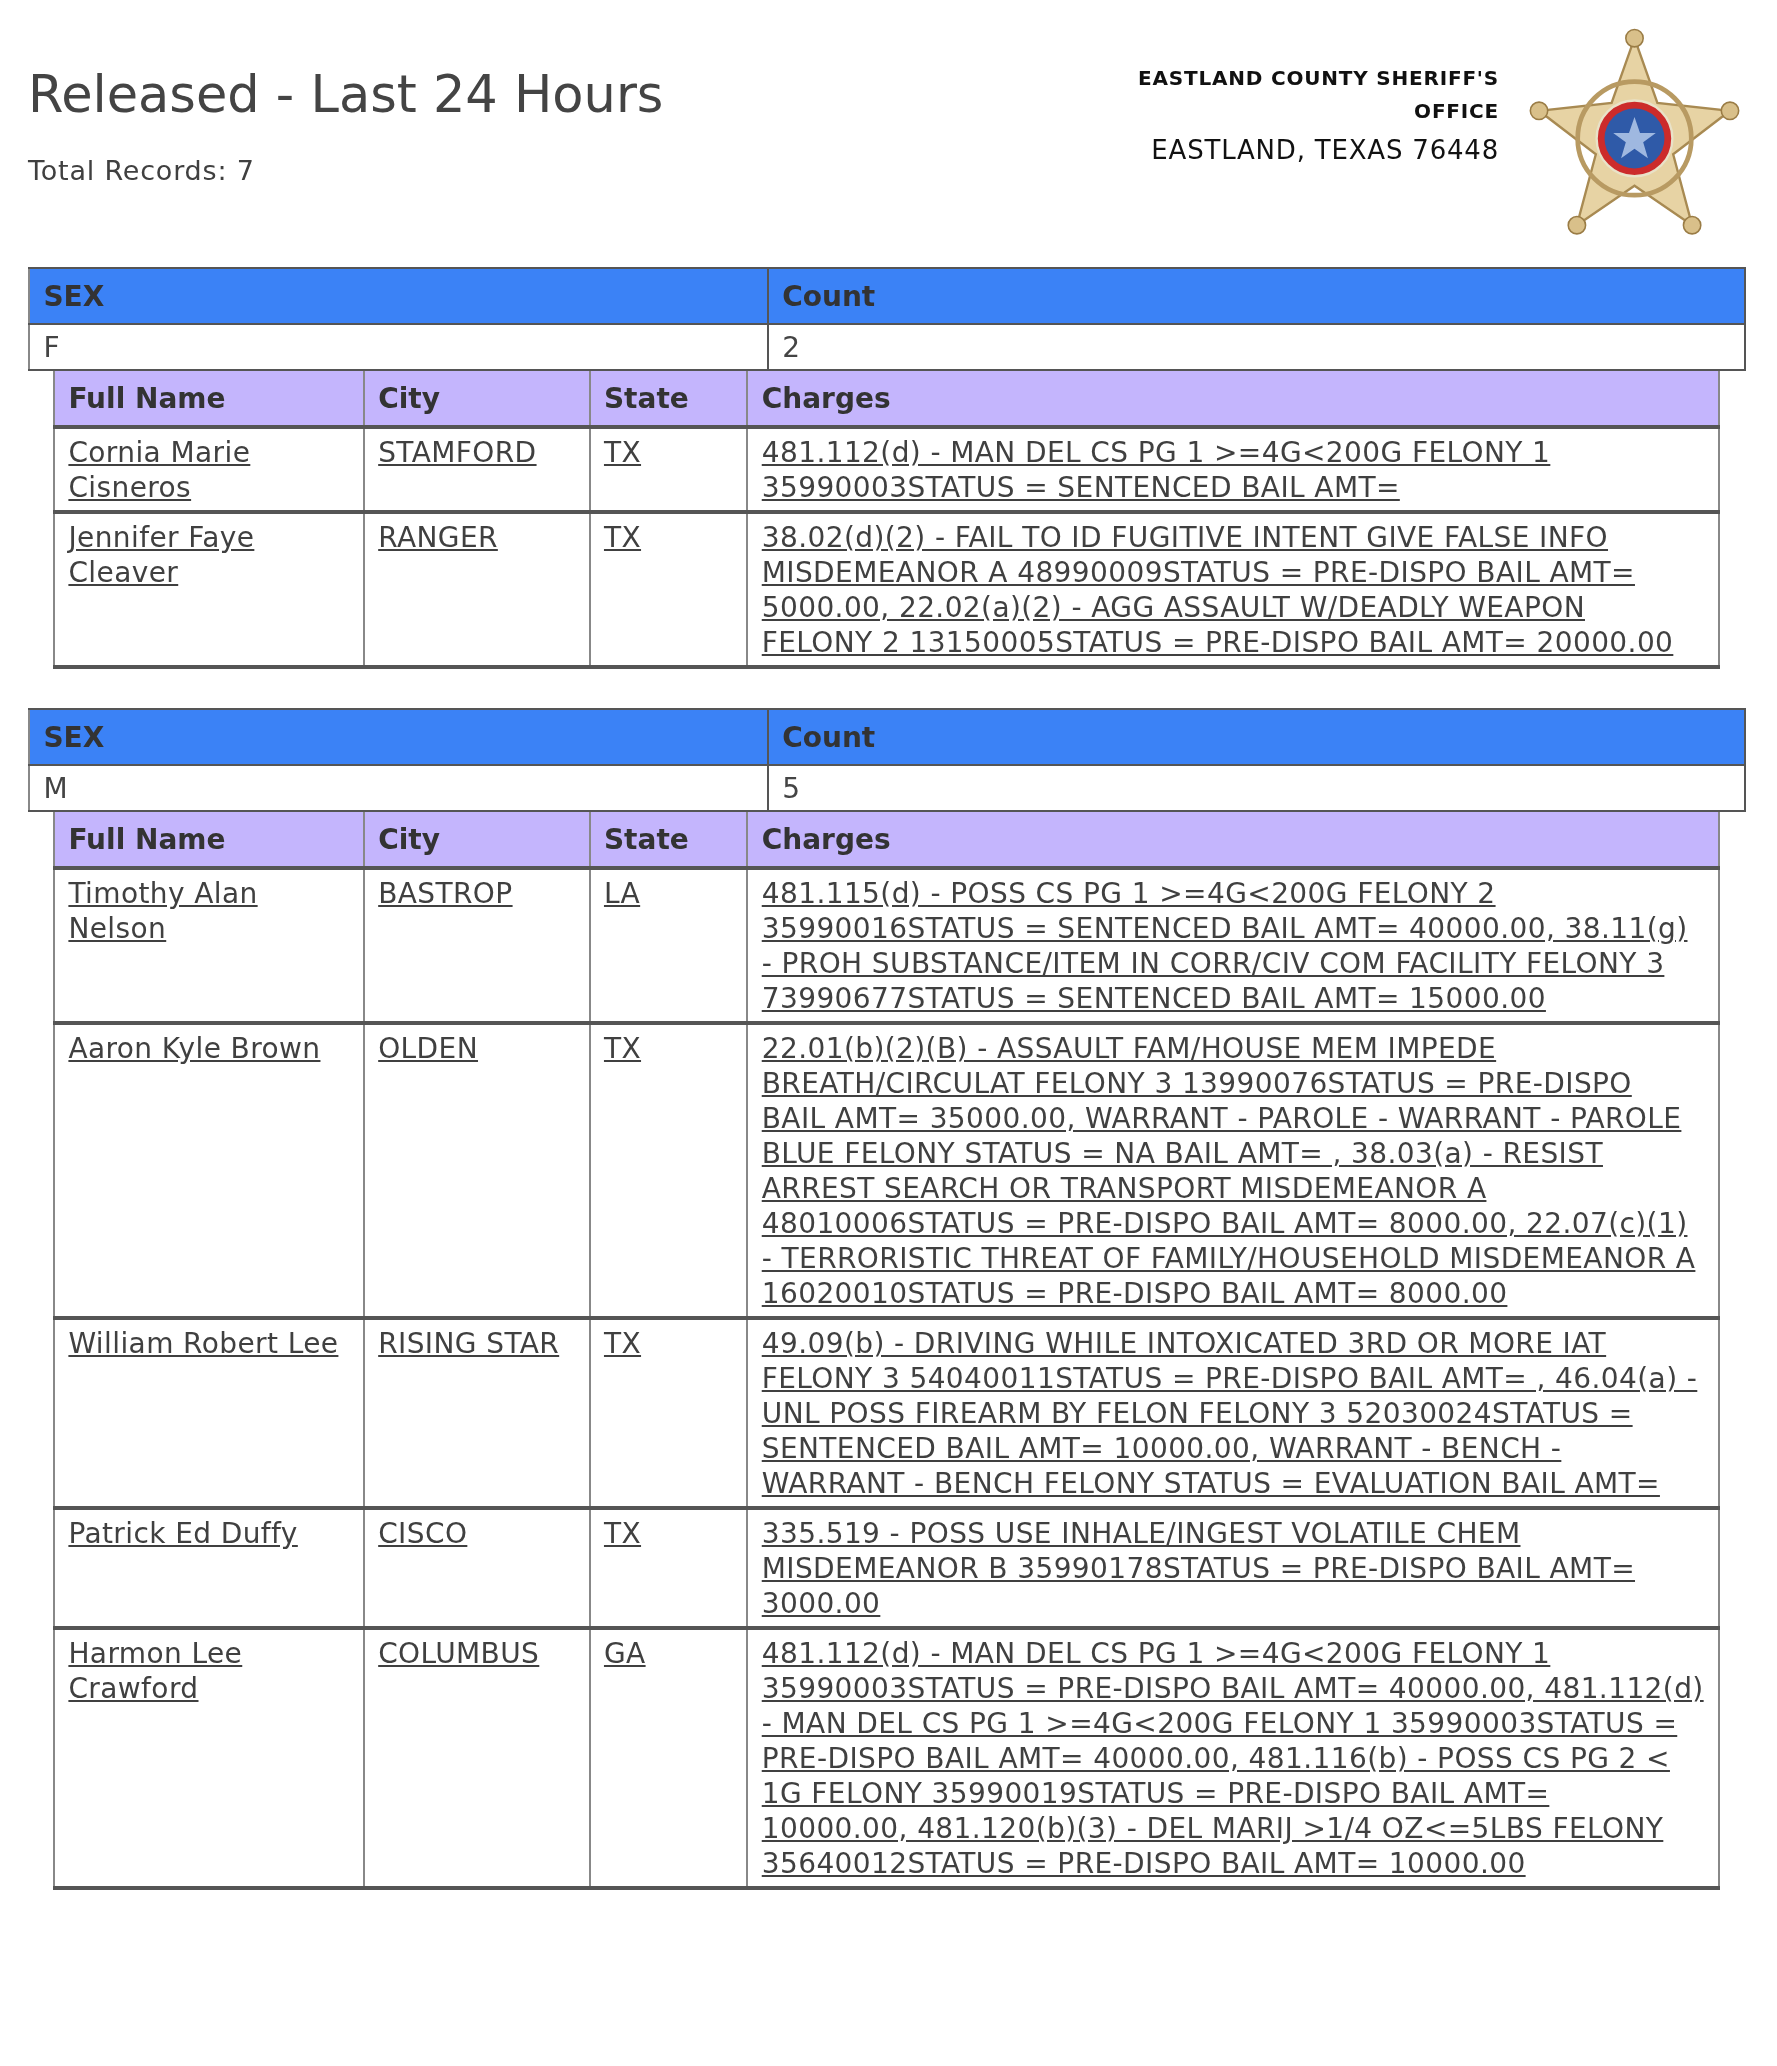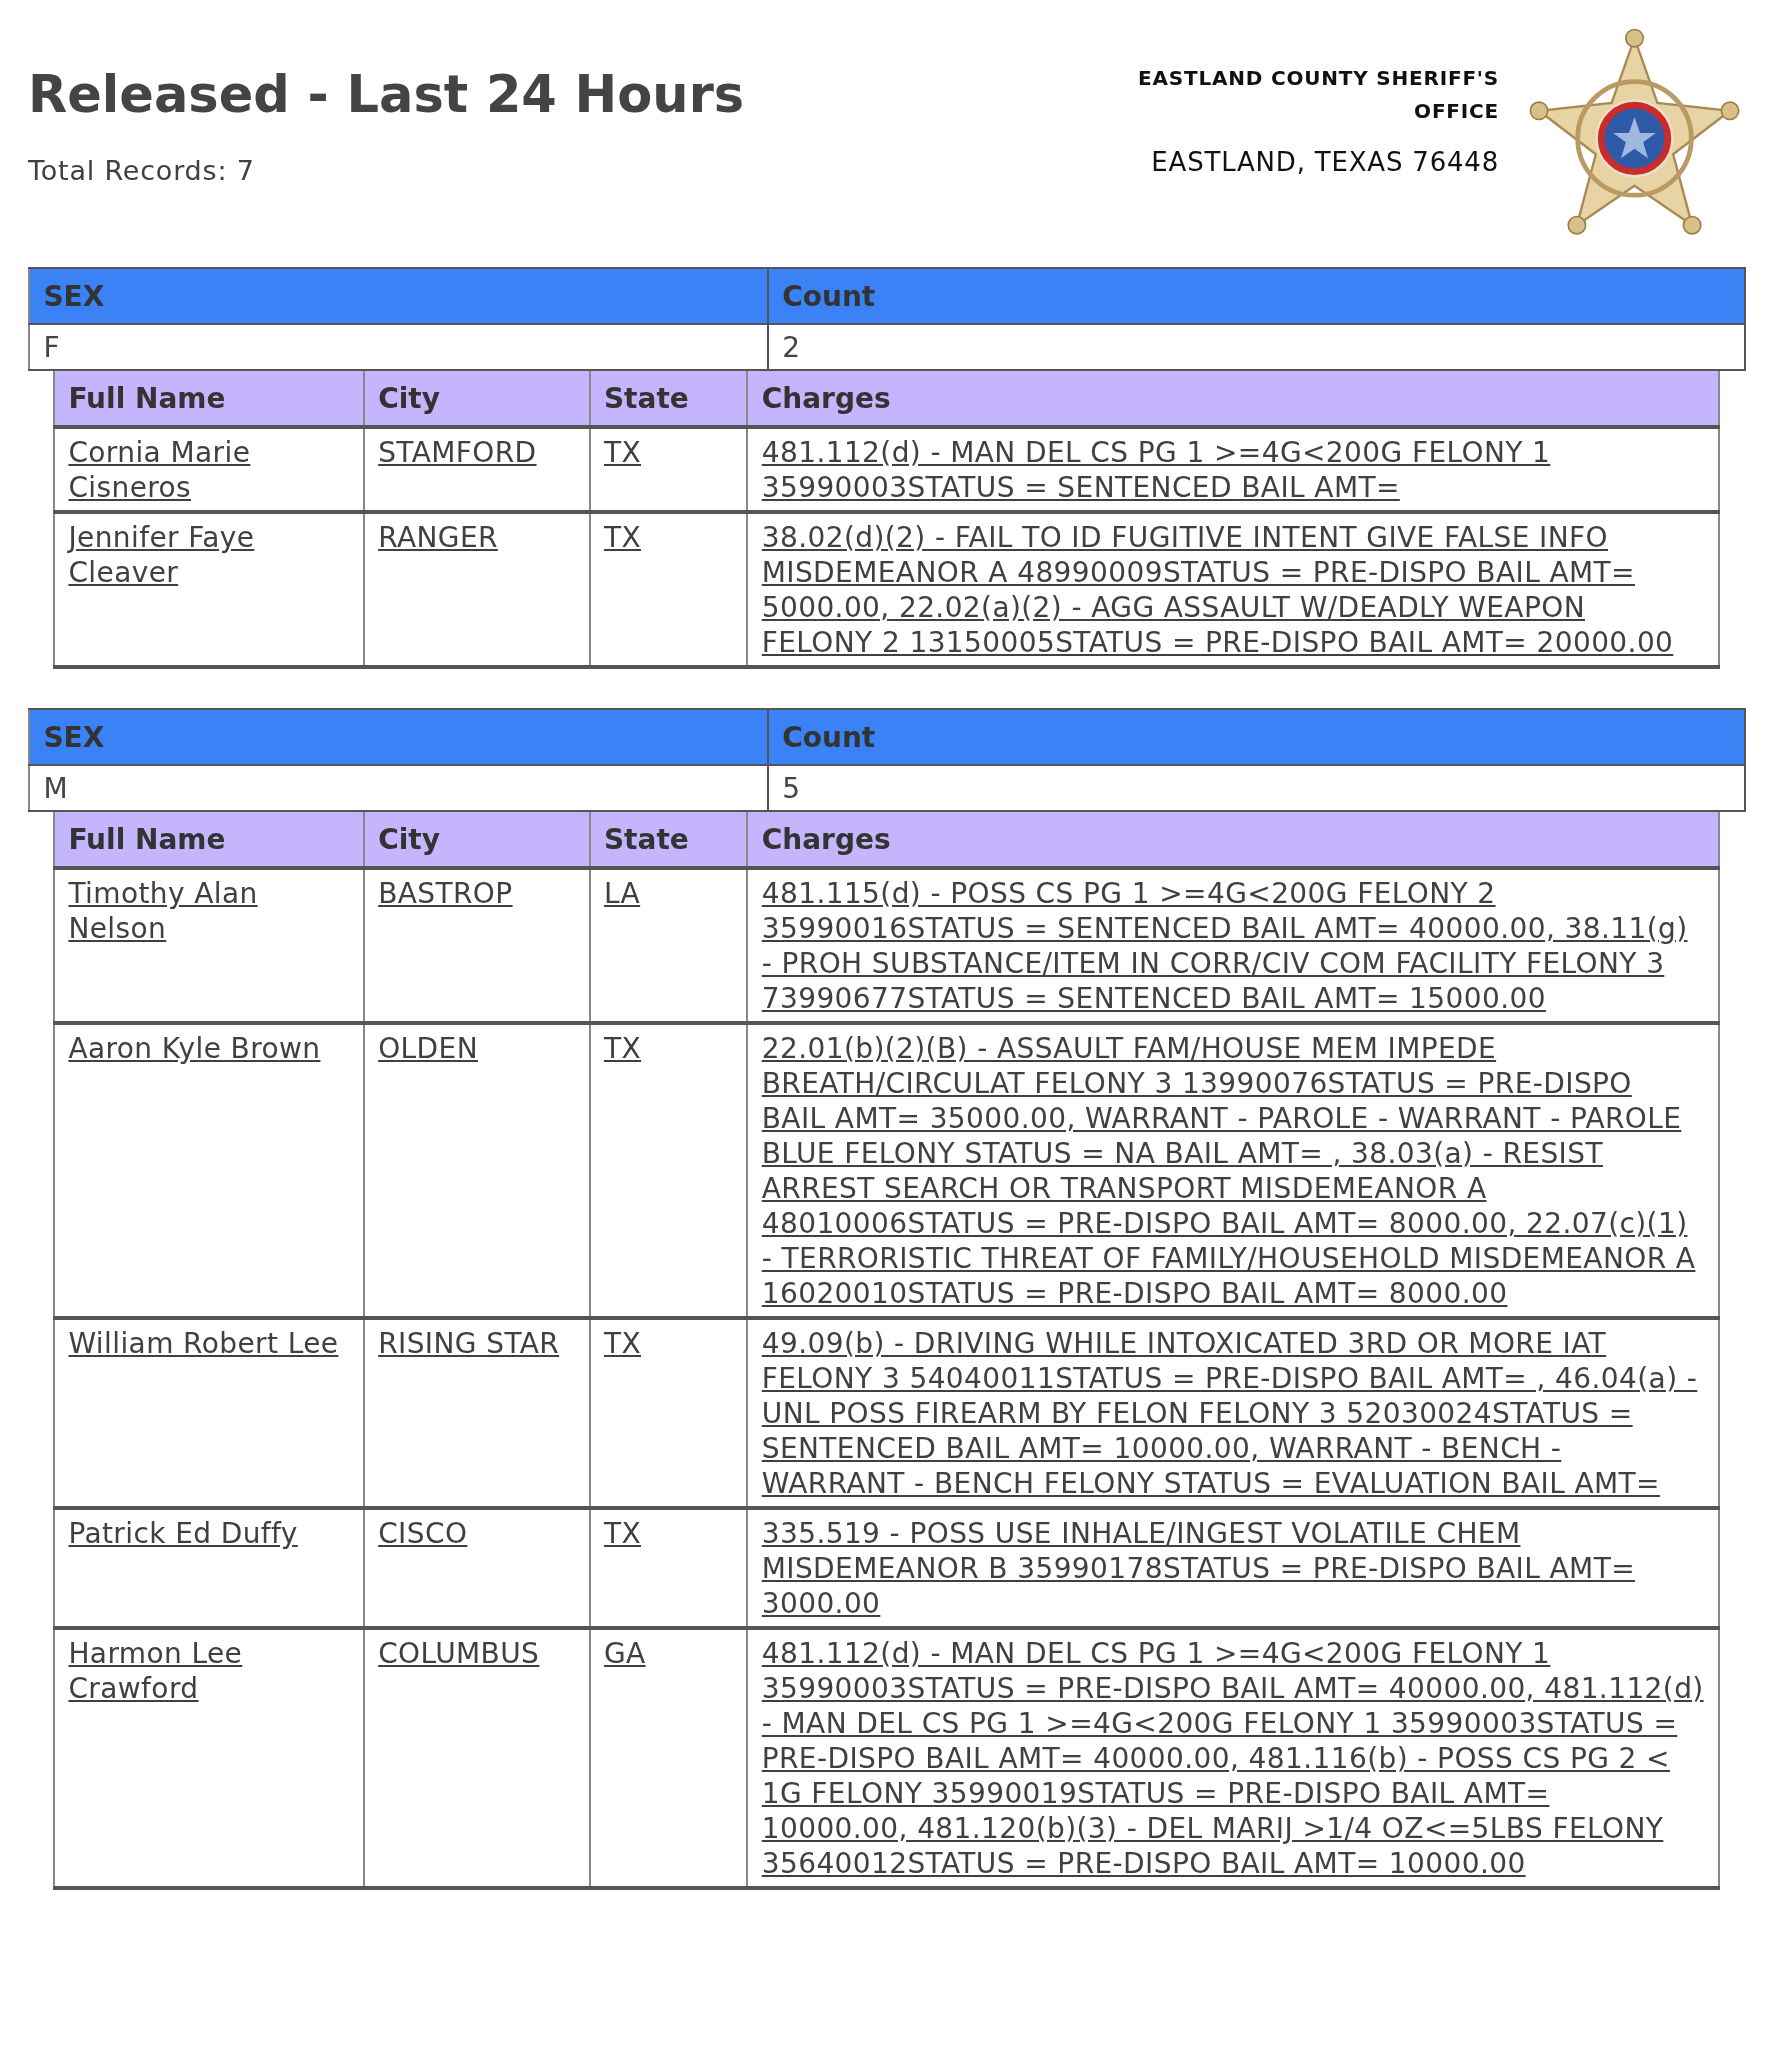--- a/index.html
+++ b/index.html
@@ -1,19 +1,19 @@
 <!DOCTYPE html>
 <html style="font-size:12.6px"><head>
 <meta charset="utf-8">
 <style>
   html, body { margin: 0; padding: 0; background: #ffffff; }
   body { width: 1777px; height: 2066px; position: relative; overflow: hidden;
          font-family: "DejaVu Sans", sans-serif; color: #444; }
   .header { position: absolute; left: 0; top: 0; width: 1777px; height: 253px; }
-  .title { position: absolute; left: 28px; top: 65px; font-size: 51px; font-weight: bold;
+  .title { position: absolute; left: 28px; top: 65px; font-size: 51px; font-weight: normal;
            color: #444; letter-spacing: 0px; white-space: nowrap; }
   .total { position: absolute; left: 28px; top: 155px; font-size: 27px; color: #404040;
            letter-spacing: 0.8px; white-space: nowrap; }
   .office { position: absolute; right: 278px; top: 62px; text-align: right; color: #111; }
   .office .name { font-size: 20px; font-weight: bold; line-height: 33px; letter-spacing: 0.8px; }
   .office .addr { font-size: 26px; line-height: 44px; margin-top: 4.7px; letter-spacing: 0.8px; }
   .badge { position: absolute; left: 1523px; top: 24px; width: 223px; height: 217px; }
 
   table { border-collapse: collapse; }
   .group { position: absolute; left: 28px; width: 1718px; }
@@ -37,21 +37,21 @@
 </style>
 </head>
 <body>
 
 <div class="header">
   <div class="title">Released - Last 24 Hours</div>
   <div class="total">Total Records: 7</div>
   <div class="office">
     <div class="name">EASTLAND COUNTY SHERIFF'S</div>
     <div class="name">OFFICE</div>
-    <div class="addr" style="margin-top:12px">EASTLAND, TEXAS 76448</div>
+    <div class="addr" style="margin-top:0">EASTLAND, TEXAS 76448</div>
   </div>
   <svg class="badge" viewBox="0 0 282 275">
     <g fill="#e7d3a4" stroke="#a88a52" stroke-width="3">
       <polygon points="141,18 170,100 262,110 190,165 214,255 141,205 68,255 92,165 20,110 112,100"></polygon>
     </g>
     <g fill="#d9c08a" stroke="#9a7c45" stroke-width="2">
       <circle cx="141" cy="18" r="11"></circle>
       <circle cx="262" cy="110" r="11"></circle>
       <circle cx="20" cy="110" r="11"></circle>
       <circle cx="214" cy="255" r="11"></circle>

